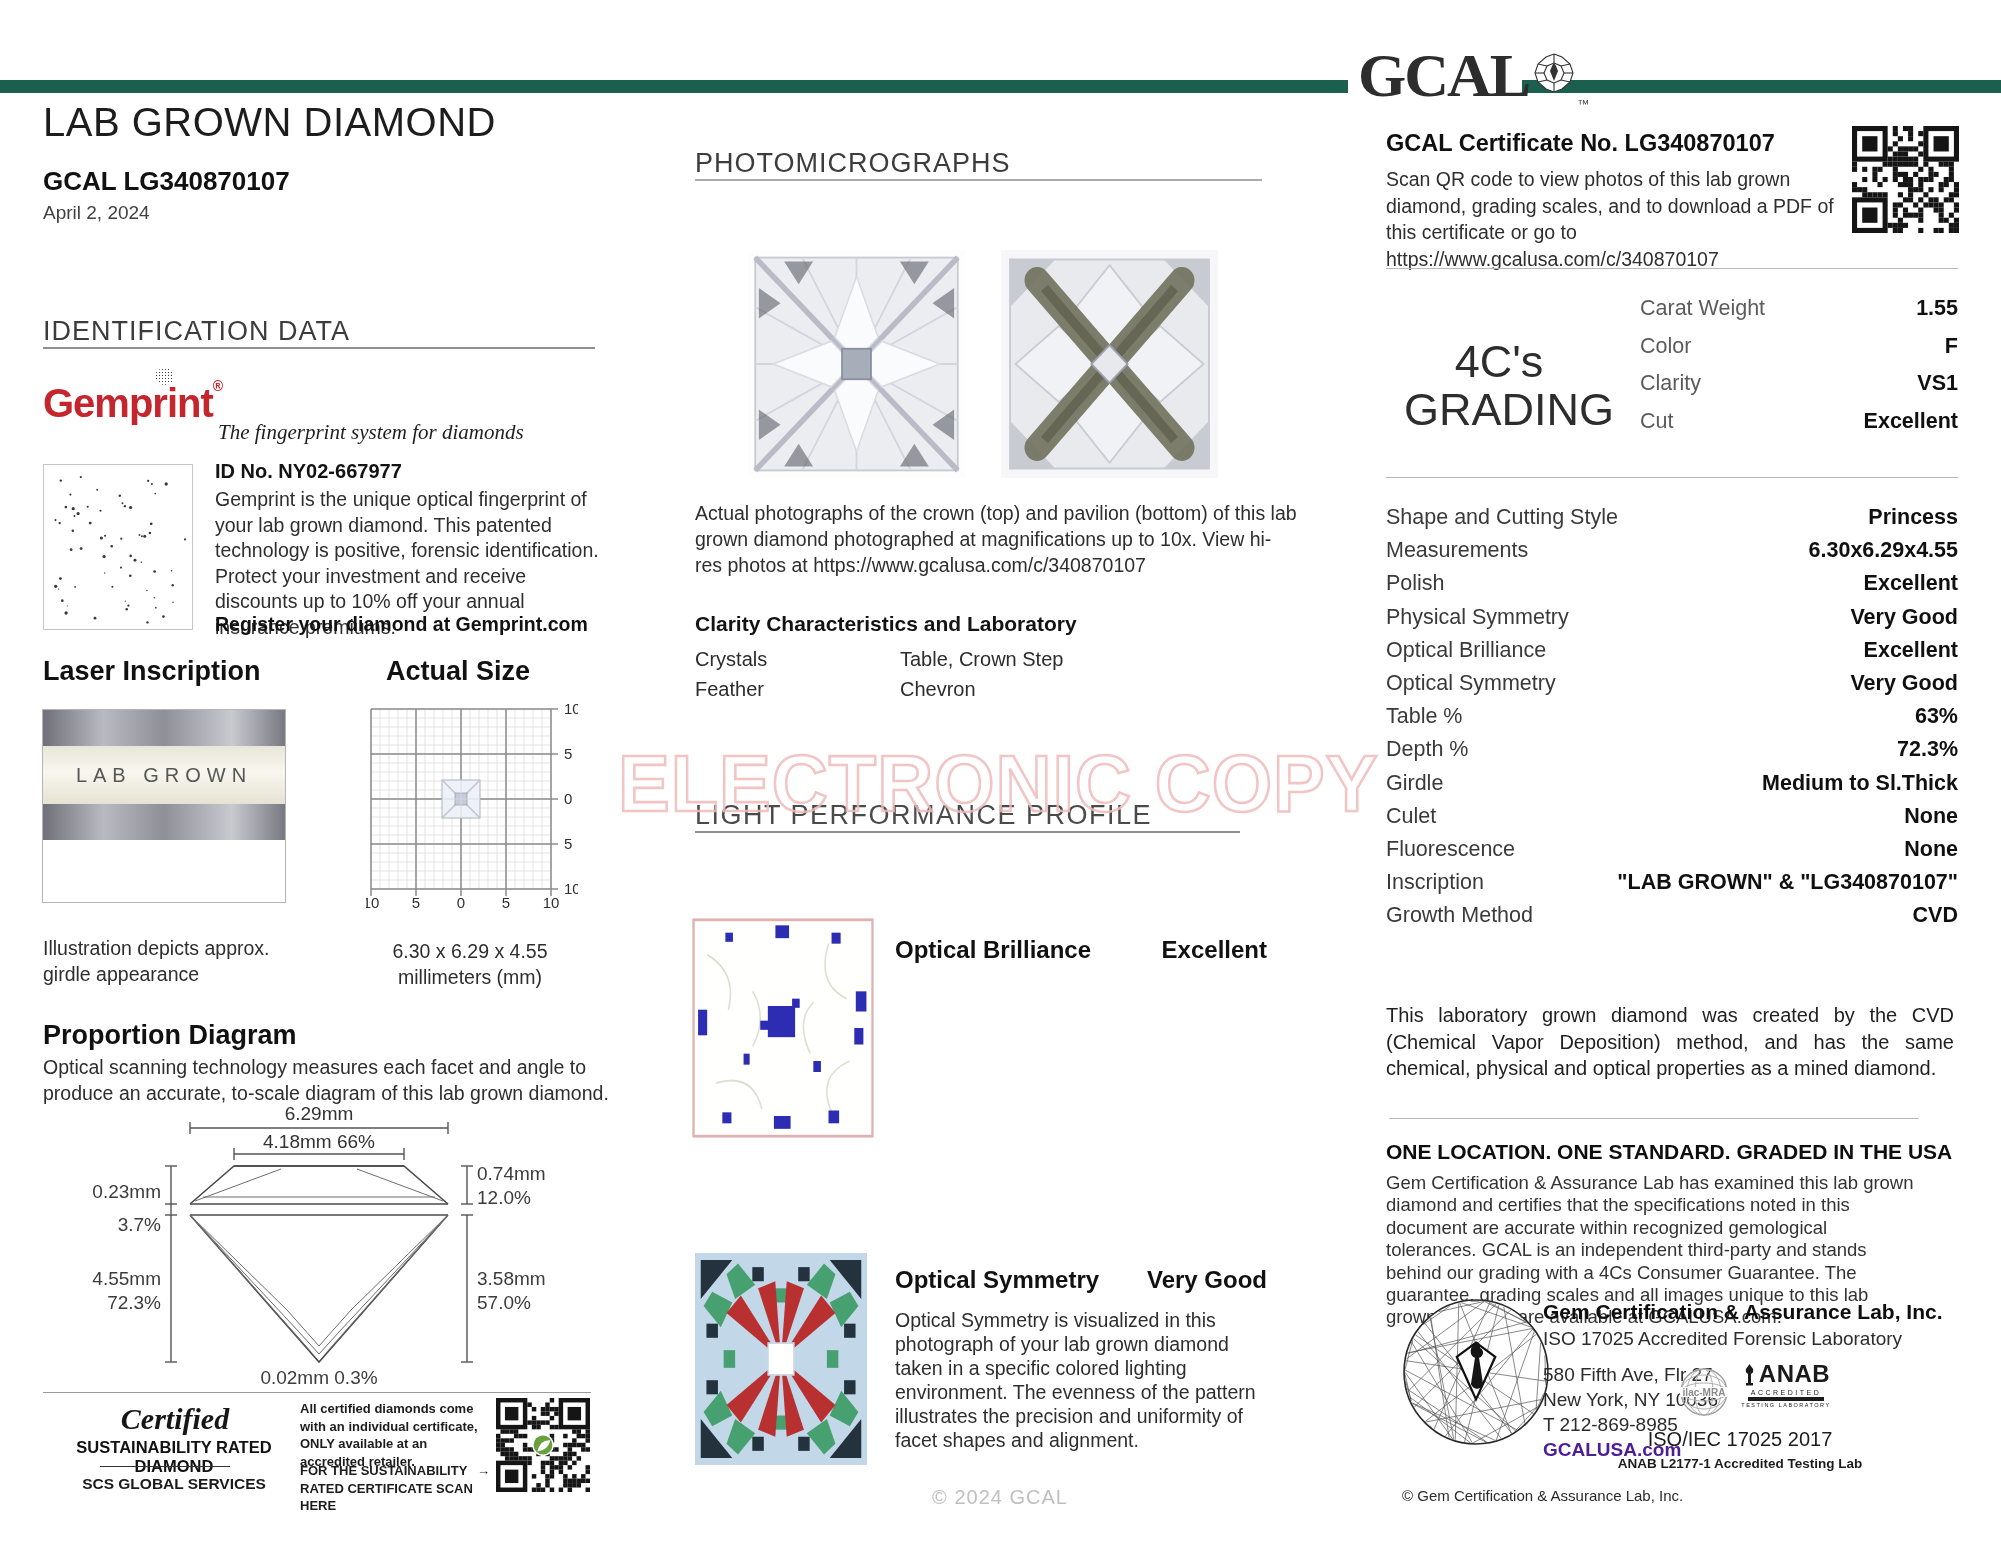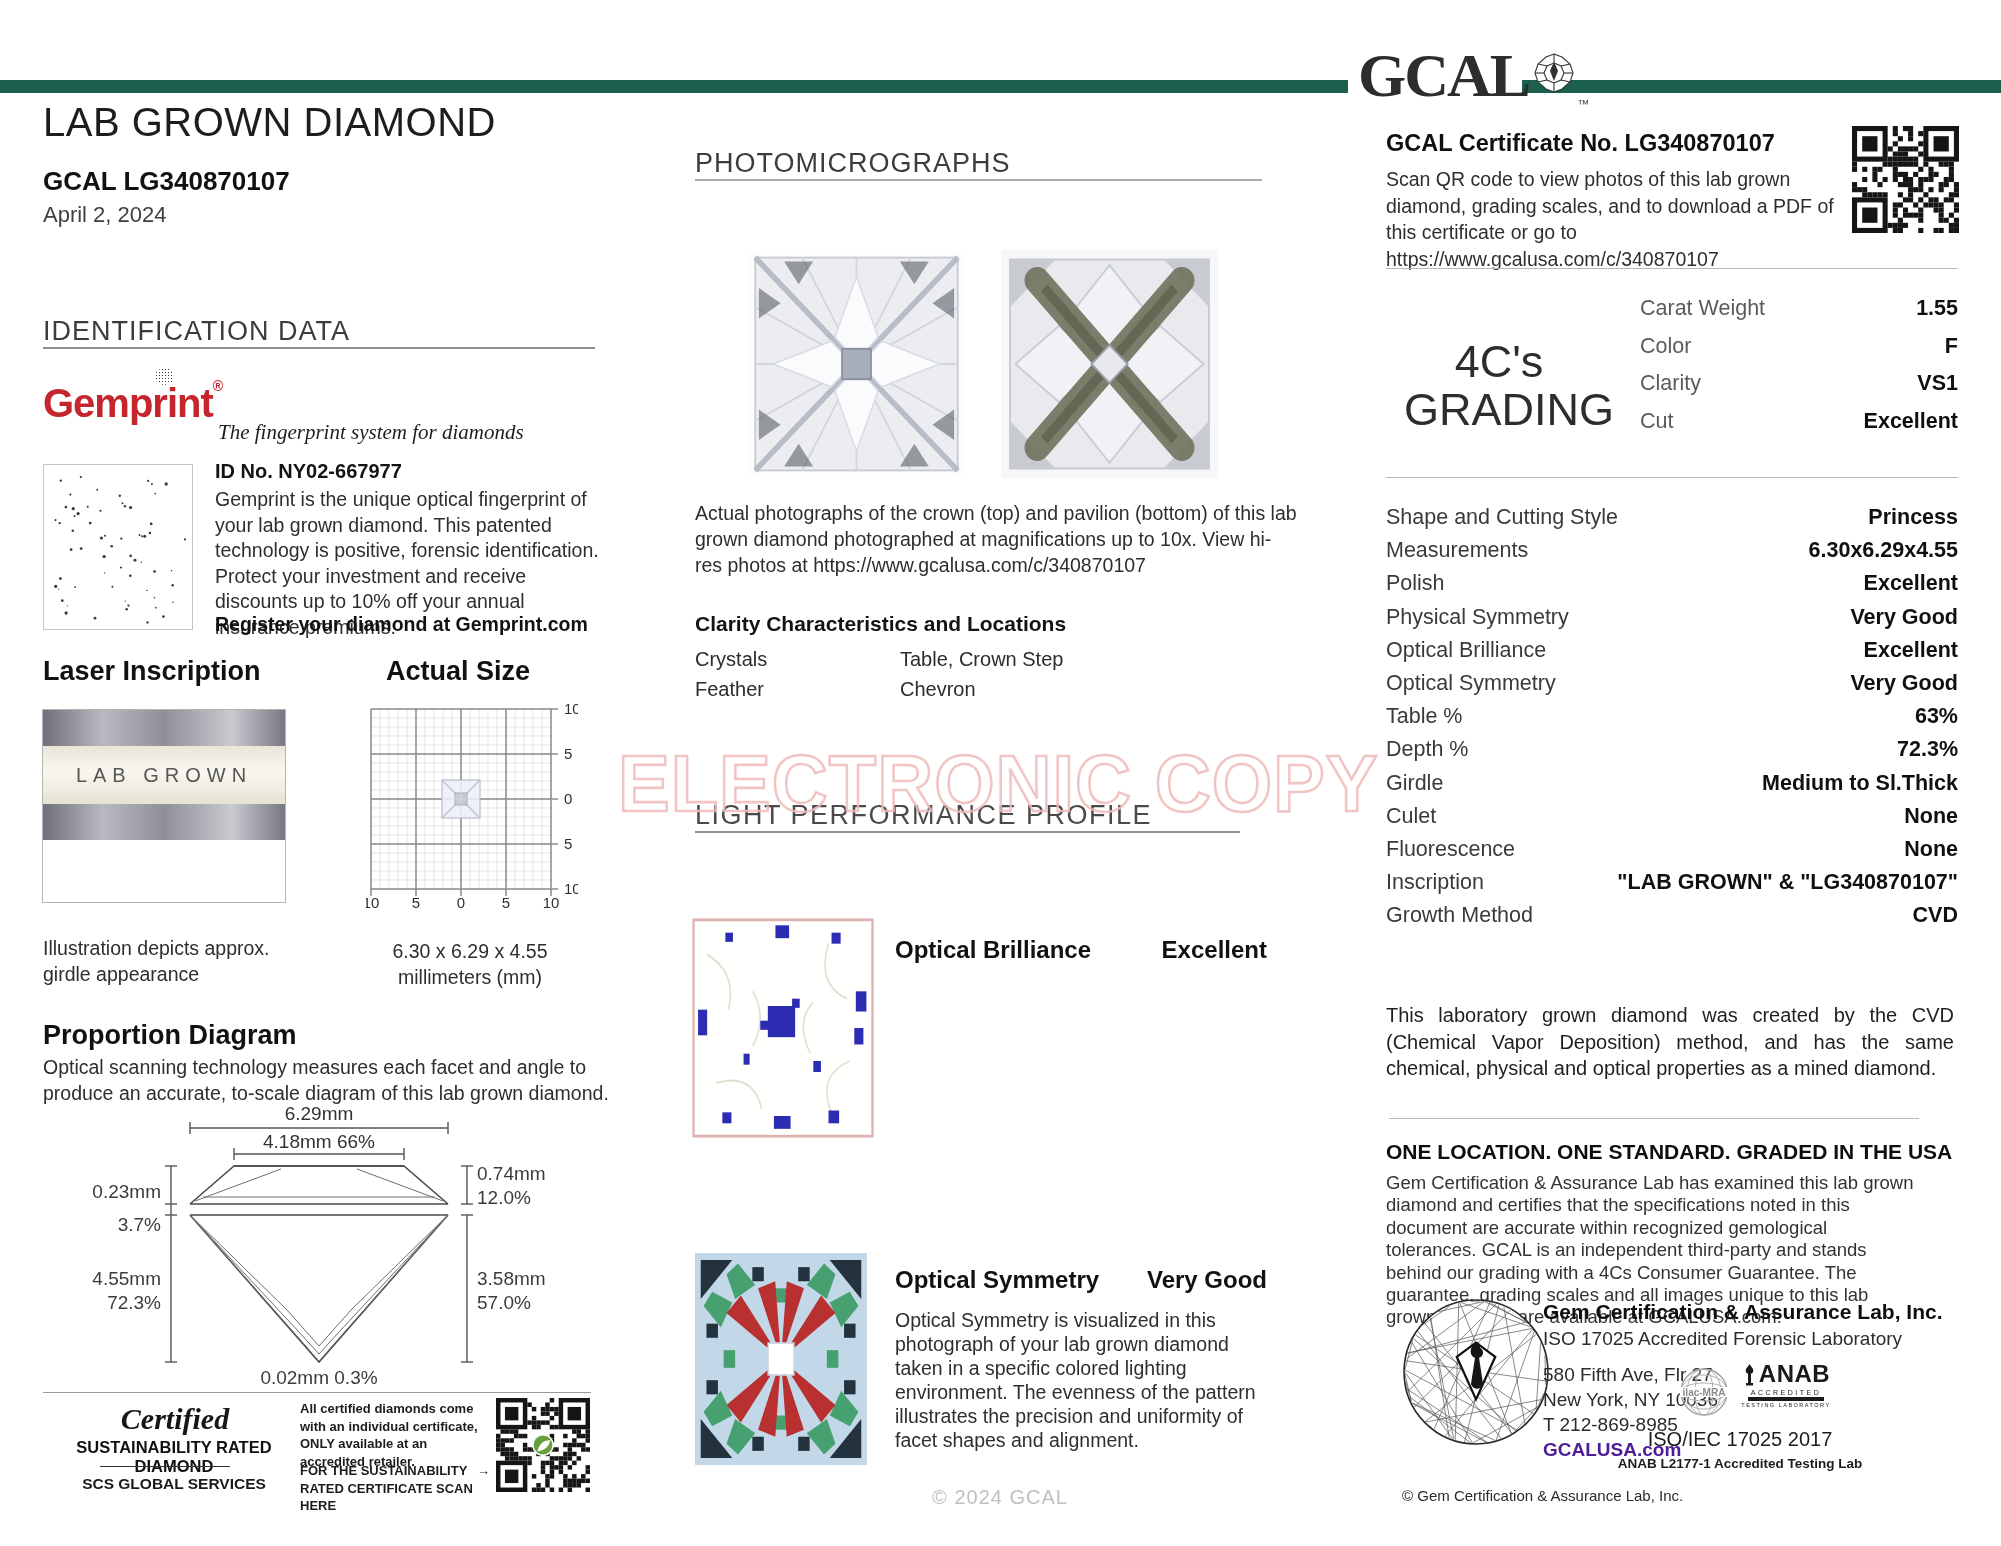--- a/index.html
+++ b/index.html
@@ -73,21 +73,21 @@
         <path d="M21 13 q2 -5 4 0 l2 5 -4 10 -4 -10 z" fill="#333"></path>
       </svg>
     </span>
     <span style="font-size:12px;color:#444;align-self:flex-end;">™</span>
   </div>
 
   <div class="watermark">ELECTRONIC COPY</div>
 
   <div class="abs big-title" style="left:43px;top:100px;">LAB GROWN DIAMOND</div>
   <div class="abs" style="left:43px;top:166px;font-size:26px;font-weight:700;color:#111;">GCAL LG340870107</div>
-  <div class="abs" style="left:43px;top:202px;font-size:22px;color:#3f3f3f;">April 2, 2024</div>
+  <div class="abs" style="left:43px;top:202px;font-size:19px;color:#3f3f3f;">April 2, 2024</div>
 
   <div class="abs rule-head" style="left:43px;top:316px;width:552px;">IDENTIFICATION DATA</div>
 
   <div class="abs gp-logo" style="left:43px;top:378px;">
     <span>Gemprint</span><span class="gp-reg">®</span>
     <span class="gp-ball"></span>
   </div>
   <div class="abs tagline" style="left:218px;top:420px;">The fingerprint system for diamonds</div>
 
   <div class="abs scatter" style="left:43px;top:464px;width:148px;height:164px;">
@@ -543,21 +543,21 @@
           <polygon points="115,115 90,115 115,90"></polygon>
         </g>
       <path d="M20 16 L100 104 M100 16 L20 104" stroke="#73735f" stroke-width="14" stroke-linecap="round" fill="none" opacity=".92"></path>
       <path d="M24 20 L96 100 M96 20 L24 100" stroke="#5d5d4c" stroke-width="5" fill="none" opacity=".7"></path>
       <polygon points="60,50 70,60 60,70 50,60" fill="#e8e9ed" stroke="#9aa0ae"></polygon>
     </svg>
   </div>
 
   <div class="abs body-txt" style="left:695px;top:500px;width:602px;">Actual photographs of the crown (top) and pavilion (bottom) of this lab grown diamond photographed at magnifications up to 10x. View hi-res photos at https://www.gcalusa.com/c/340870107</div>
 
-  <div class="abs" style="left:695px;top:612px;font-size:21px;font-weight:700;color:#131313;">Clarity Characteristics and Locations</div>
+  <div class="abs" style="left:695px;top:612px;font-size:21px;font-weight:700;color:#131313;">Clarity Characteristics and Laboratory</div>
   <div class="abs" style="left:695px;top:648px;width:560px;">
       <div class="clrow">
         <span class="cll">Crystals</span>
         <span class="clv">Table, Crown Step</span>
       </div>
       <div class="clrow">
         <span class="cll">Feather</span>
         <span class="clv">Chevron</span>
       </div>
     </div>

